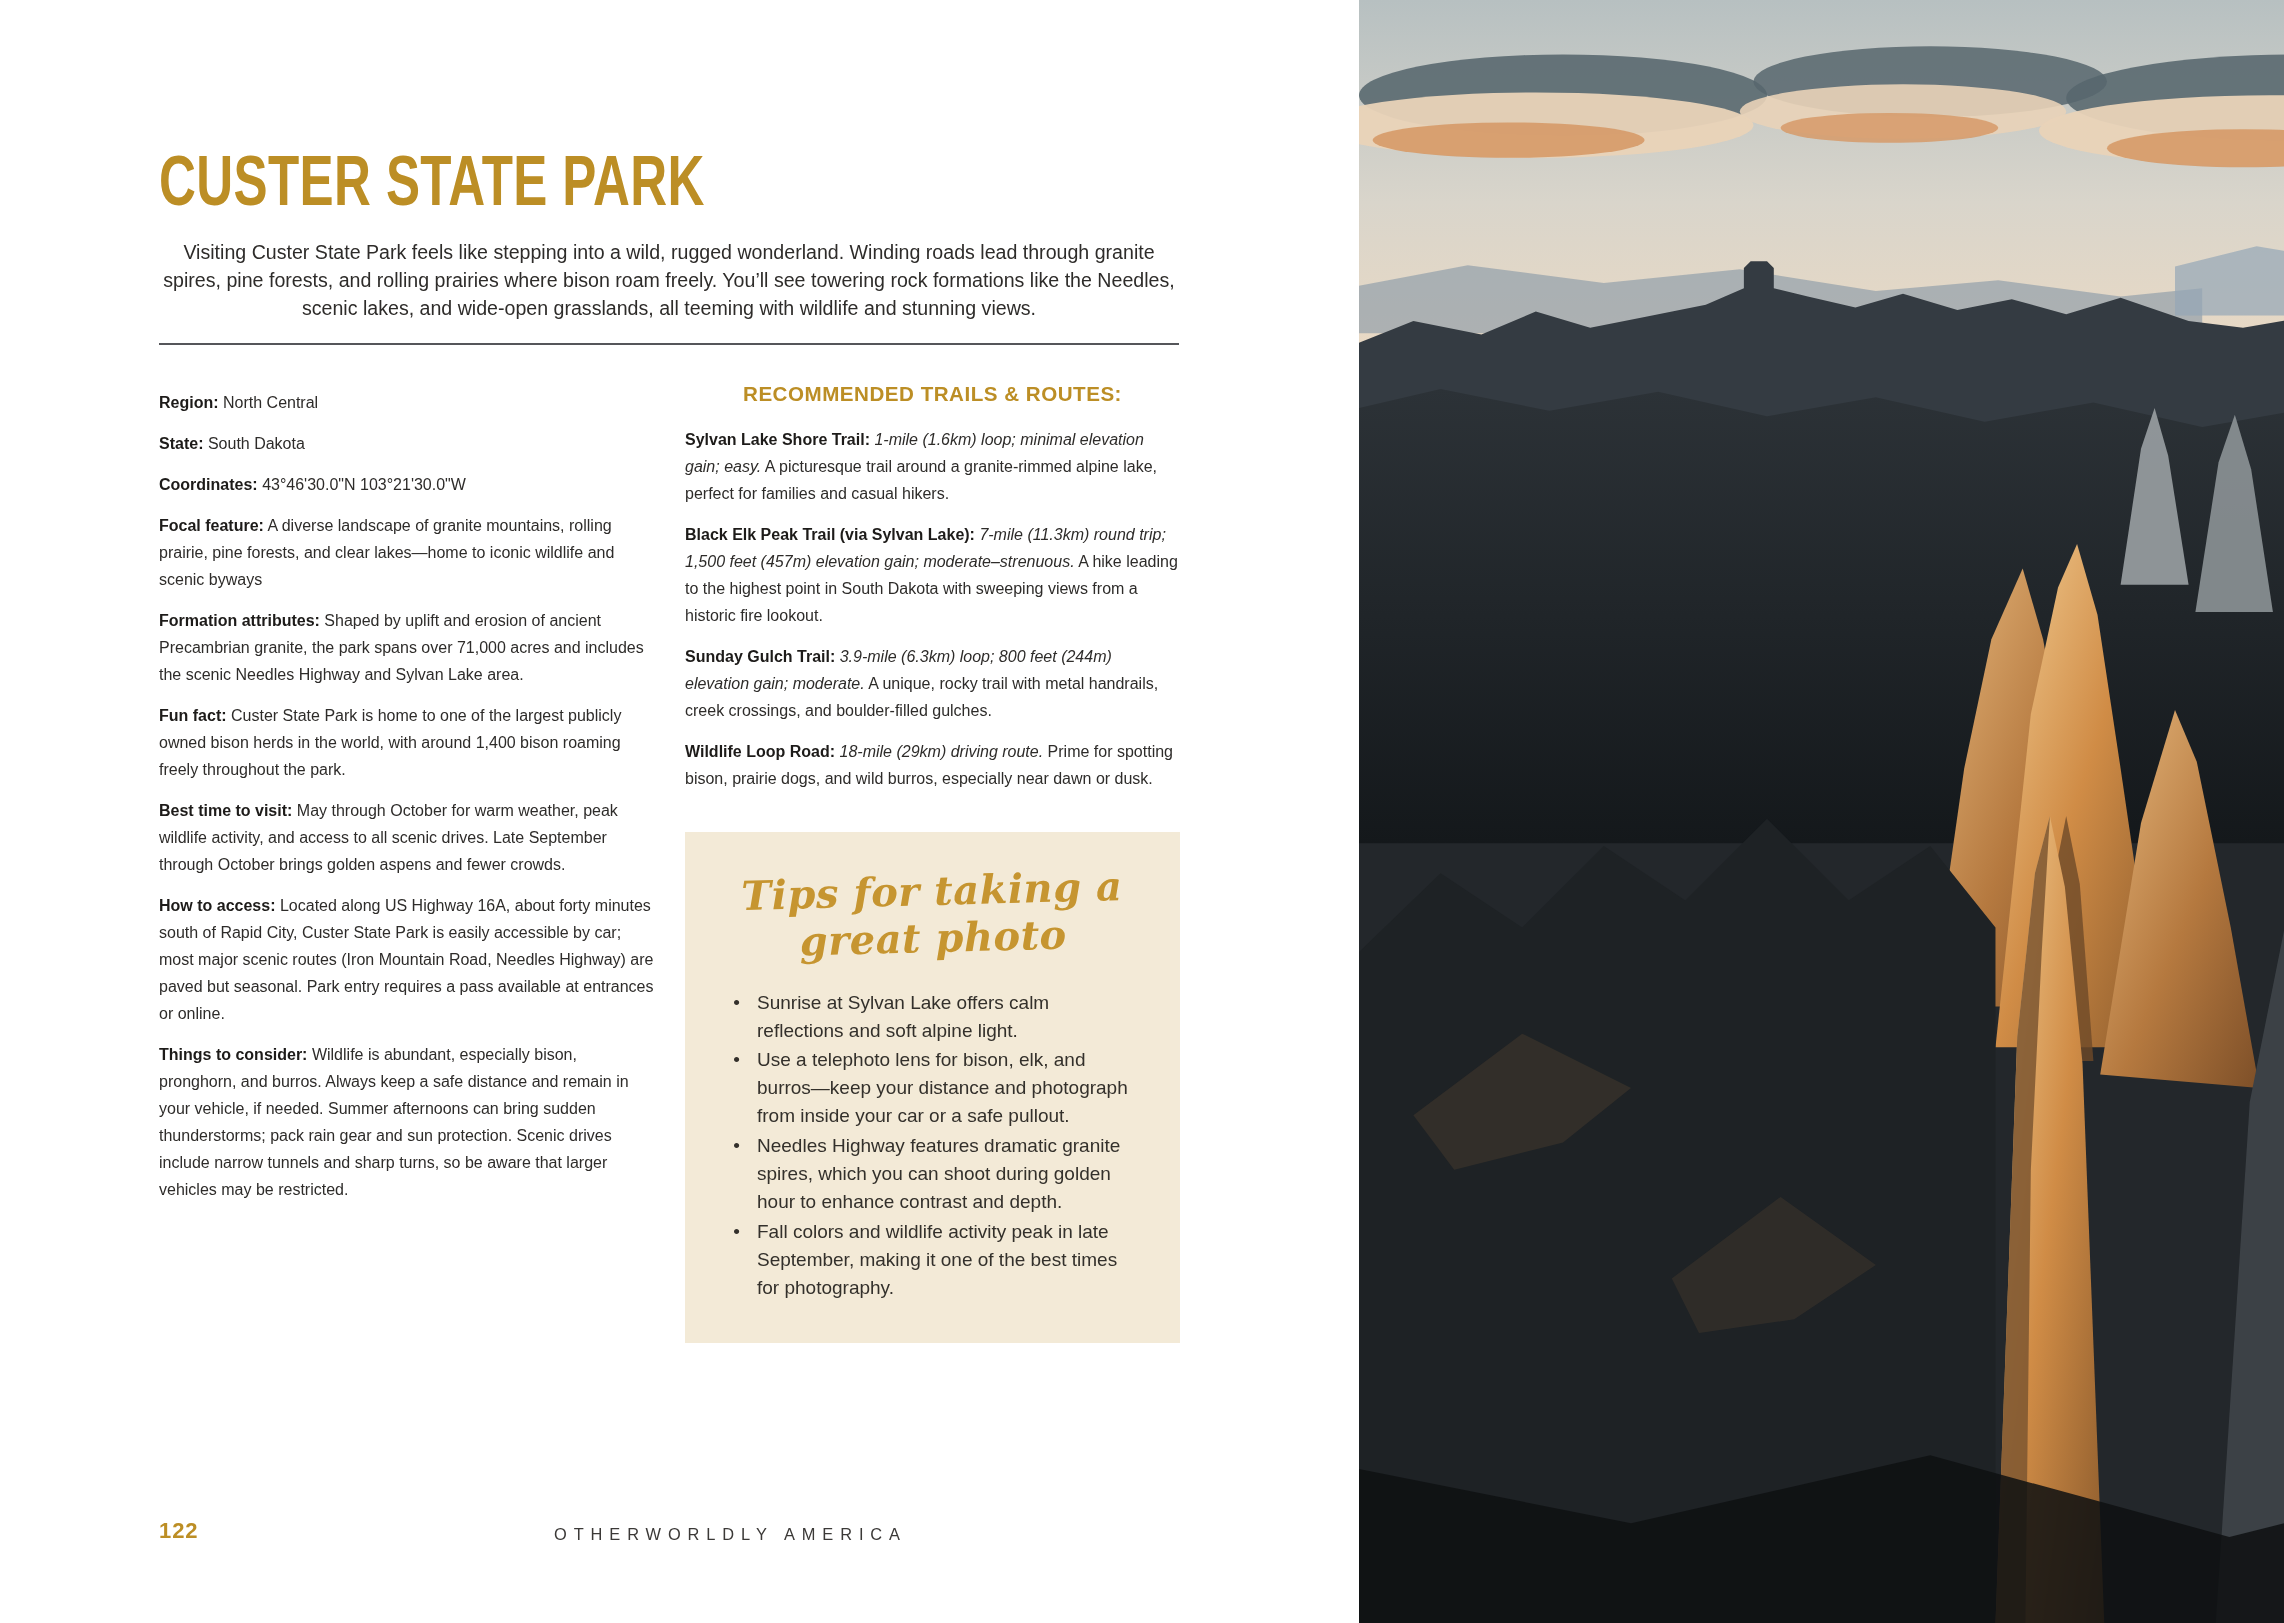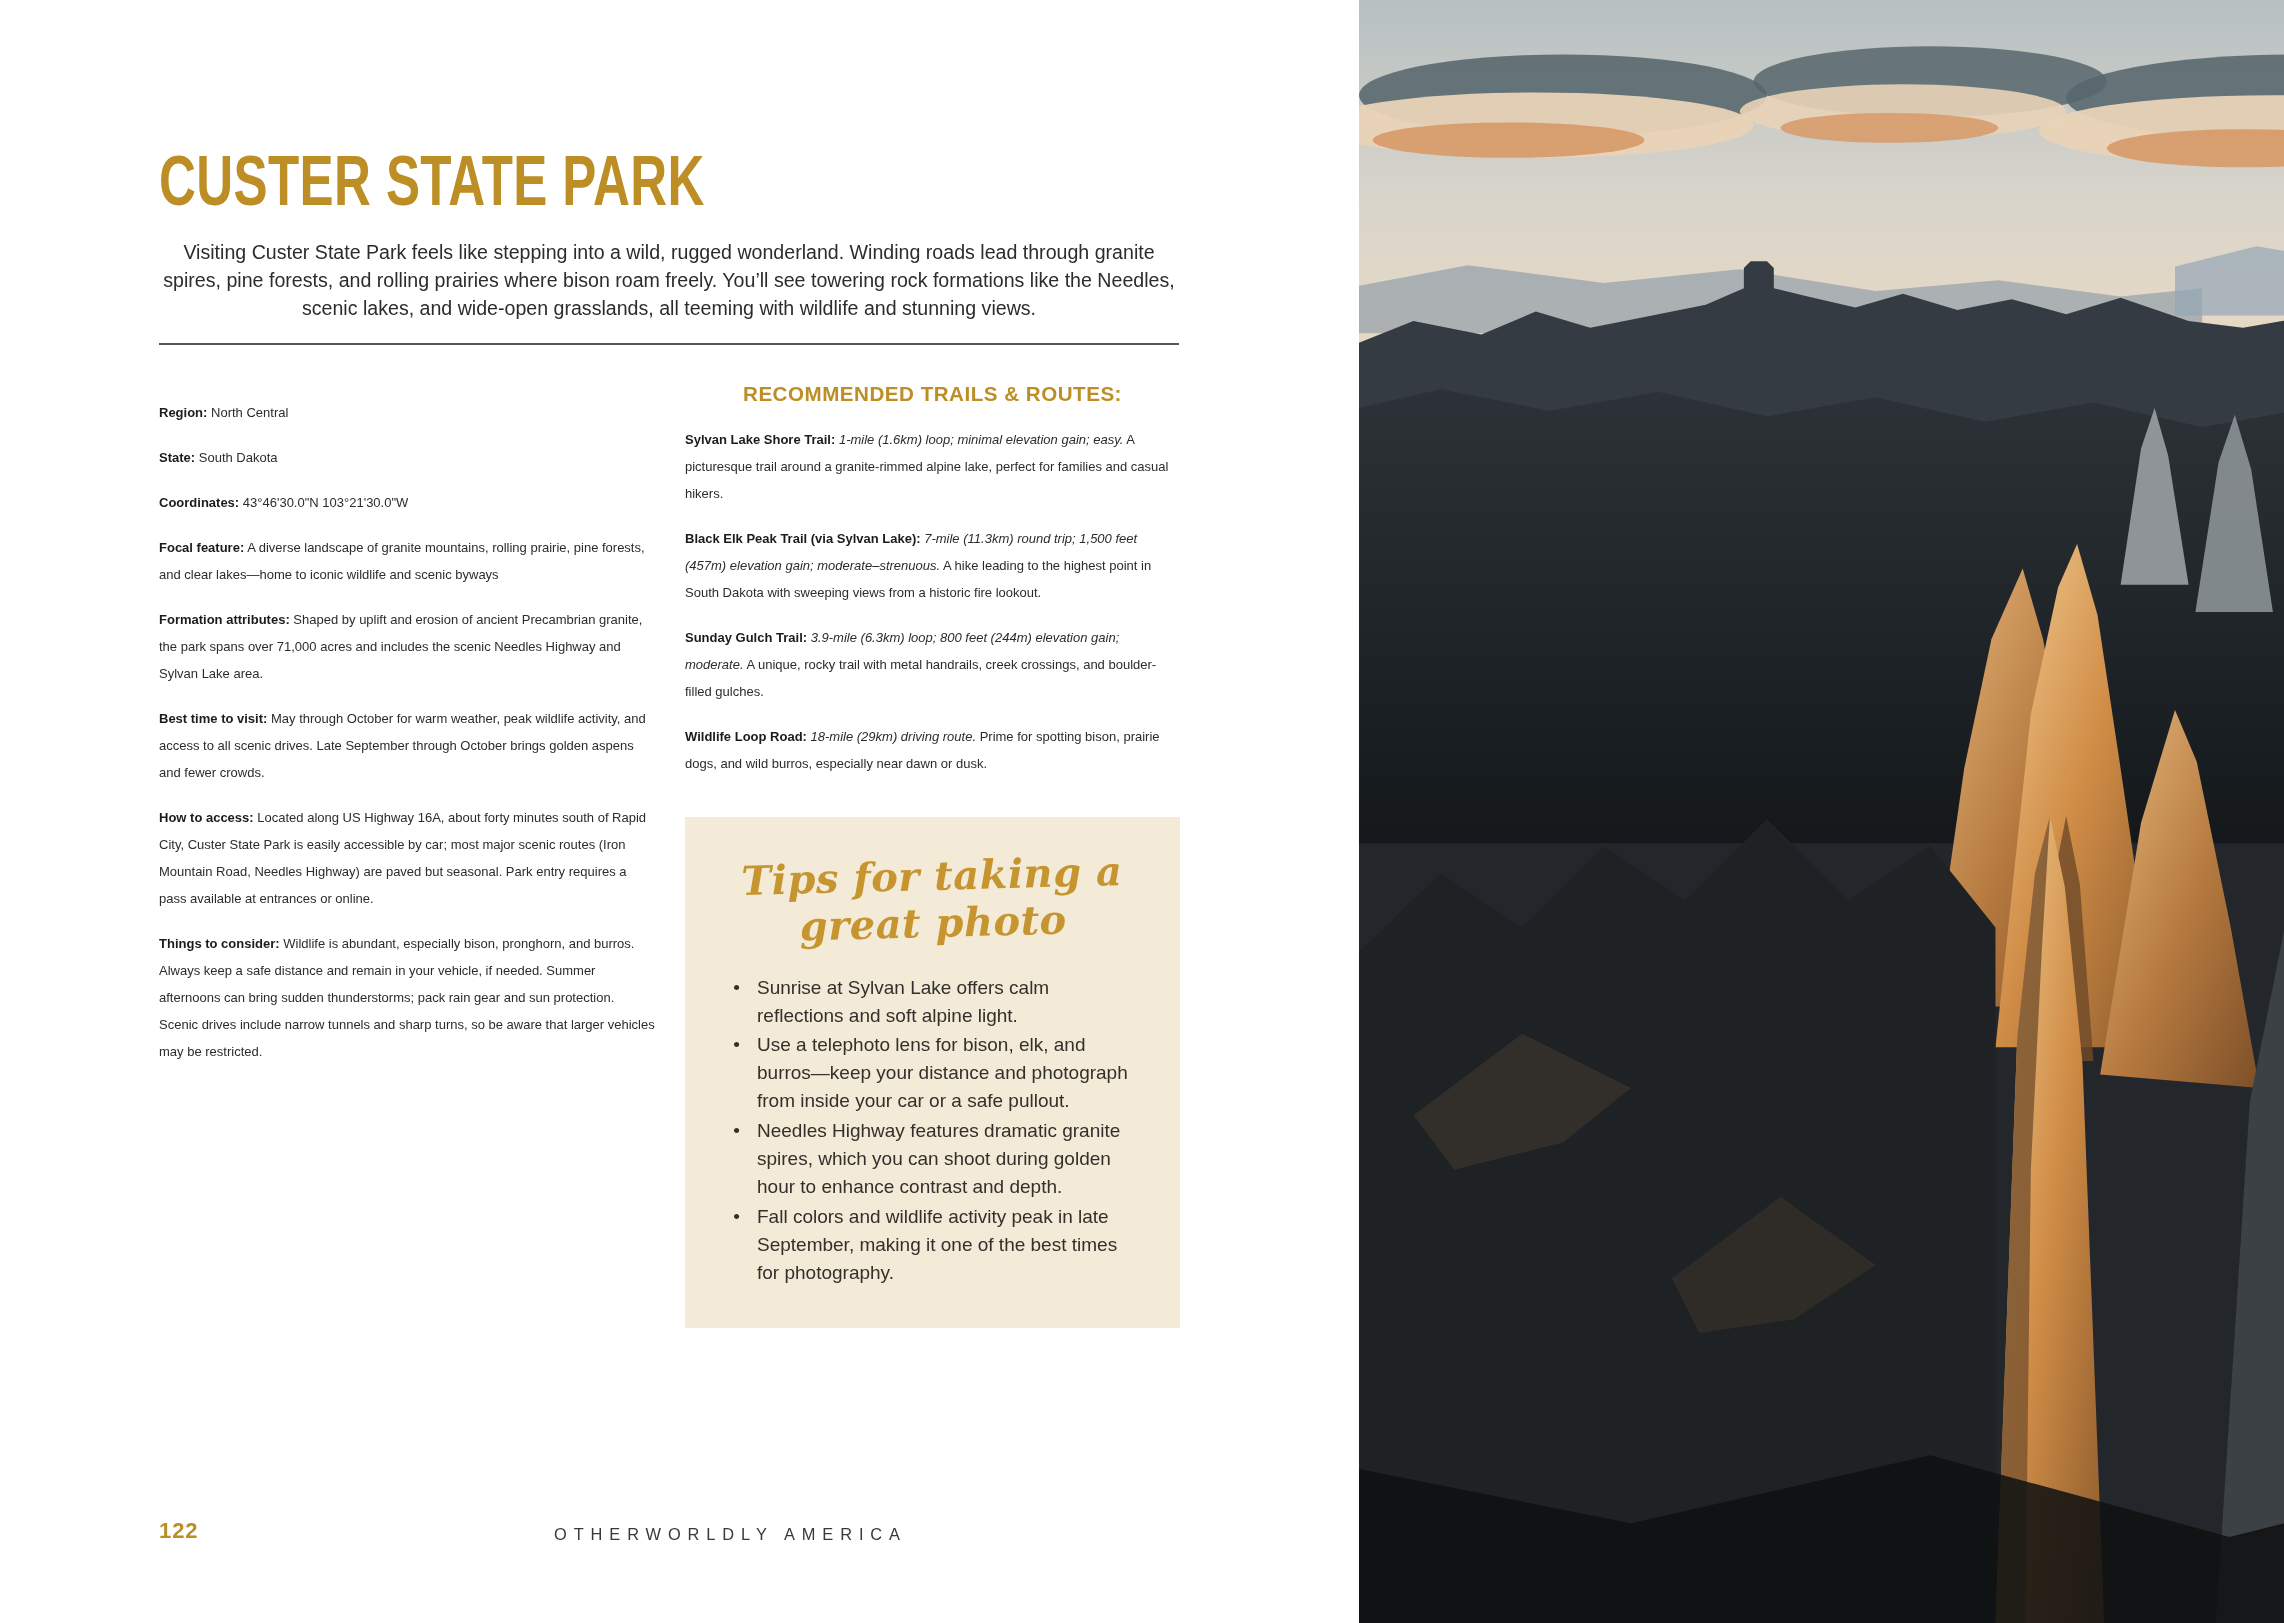--- a/index.html
+++ b/index.html
@@ -24,21 +24,21 @@
   }
   .intro {
     position:absolute; left:159px; top:238px; width:1020px; margin:0;
     font-size:19.6px; line-height:28px; color:#2e2c2a;text-align:center;
   }
   .rule { position:absolute; left:159px; top:343px; width:1020px; height:1.8px; background:#55565a; }
 
   .col-left  { position:absolute; left:159px;  top:381px; width:496px; }
   .col-right { position:absolute; left:685px; top:381px; width:495px; }
 
-  p.fact, p.trail { margin:18px 0 14px 0; font-size:13px; line-height:27px; color:#2e2c2a; }
+  p.fact, p.trail { margin:8px 0 14px 0; font-size:16px; line-height:27px; color:#2e2c2a; }
   p.fact b, p.trail b { font-weight:700; color:#1d1b19; }
   p.trail i { font-style:italic; }
 
   .trails-heading {
     margin:0.9px 0 20px 0; font-size:20.6px; font-weight:700; letter-spacing:0.5px;
     color:#bc8e25;
     text-align:center;
   }
 
   .tips-box {
@@ -90,20 +90,21 @@
     <p class="intro">Visiting Custer State Park feels like stepping into a wild, rugged wonderland. Winding roads lead through granite spires, pine forests, and rolling prairies where bison roam freely. You’ll see towering rock formations like the Needles, scenic lakes, and wide-open grasslands, all teeming with wildlife and stunning views.</p>
 
     <div class="rule"></div>
 
     <div class="col-left">
       <p class="fact"><b>Region:</b> <span>North Central</span></p>
       <p class="fact"><b>State:</b> <span>South Dakota</span></p>
       <p class="fact"><b>Coordinates:</b> <span>43°46'30.0"N 103°21'30.0"W</span></p>
       <p class="fact"><b>Focal feature:</b> <span>A diverse landscape of granite mountains, rolling prairie, pine forests, and clear lakes—home to iconic wildlife and scenic byways</span></p>
       <p class="fact"><b>Formation attributes:</b> <span>Shaped by uplift and erosion of ancient Precambrian granite, the park spans over 71,000 acres and includes the scenic Needles Highway and Sylvan Lake area.</span></p>
+      <p class="fact"><b>Fun fact:</b> <span>Custer State Park is home to one of the largest publicly owned bison herds in the world, with around 1,400 bison roaming freely throughout the park.</span></p>
       <p class="fact"><b>Best time to visit:</b> <span>May through October for warm weather, peak wildlife activity, and access to all scenic drives. Late September through October brings golden aspens and fewer crowds.</span></p>
       <p class="fact"><b>How to access:</b> <span>Located along US Highway 16A, about forty minutes south of Rapid City, Custer State Park is easily accessible by car; most major scenic routes (Iron Mountain Road, Needles Highway) are paved but seasonal. Park entry requires a pass available at entrances or online.</span></p>
       <p class="fact"><b>Things to consider:</b> <span>Wildlife is abundant, especially bison, pronghorn, and burros. Always keep a safe distance and remain in your vehicle, if needed. Summer afternoons can bring sudden thunderstorms; pack rain gear and sun protection. Scenic drives include narrow tunnels and sharp turns, so be aware that larger vehicles may be restricted.</span></p>
     </div>
 
     <div class="col-right">
       <h2 class="trails-heading">RECOMMENDED TRAILS &amp; ROUTES:</h2>
 
       <p class="trail"><b>Sylvan Lake Shore Trail:</b> <i>1-mile (1.6km) loop; minimal elevation gain; easy.</i> <span>A picturesque trail around a granite-rimmed alpine lake, perfect for families and casual hikers.</span></p>
       <p class="trail"><b>Black Elk Peak Trail (via Sylvan Lake):</b> <i>7-mile (11.3km) round trip; 1,500 feet (457m) elevation gain; moderate–strenuous.</i> <span>A hike leading to the highest point in South Dakota with sweeping views from a historic fire lookout.</span></p>

